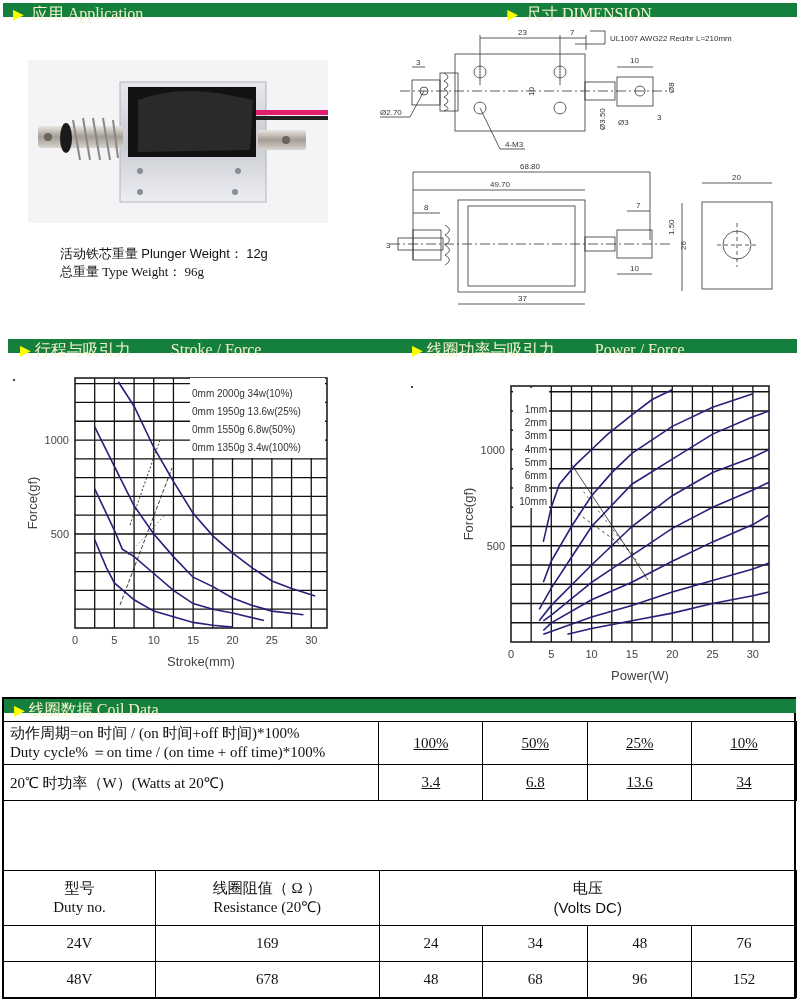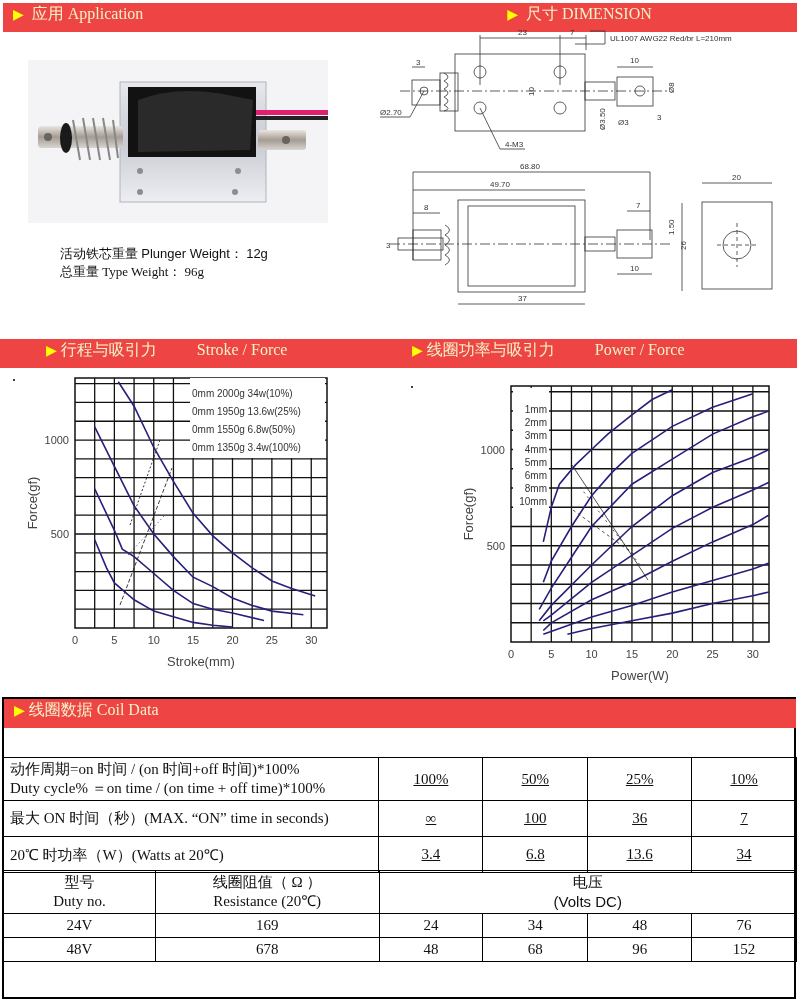--- a/index.html
+++ b/index.html
@@ -1,29 +1,29 @@
 <!DOCTYPE html>
 <html><head>
 <meta charset="utf-8">
 <style>
   html, body { margin:0; padding:0; background:#ffffff; }
   body { width:800px; height:1002px; position:relative; overflow:hidden; font-family:"Liberation Serif", serif; color:#111; }
-  .bar { position:absolute; height:29px; background:#ef4444; color:#f2f2c8; font-family:"Liberation Serif", serif; font-size:16px; line-height:22px; white-space:nowrap; }
+  .bar { position:absolute; height:14px; background:#15803d; color:#f2f2c8; font-family:"Liberation Serif", serif; font-size:16px; line-height:22px; white-space:nowrap; }
   .bar .tri { color:#ffff00; font-size:14px; margin-right:4px; }
   .bar .en { margin-left:4px; }
   .abs { position:absolute; }
   .photo { position:absolute; left:28px; top:60px; width:300px; height:163px; background:#f4f4f6; }
   .weights { position:absolute; font-size:13px; }
   .weights .sans { font-family:"Liberation Sans", sans-serif; }
   svg text { font-family:"Liberation Sans", sans-serif; }
-  table.coil { position:absolute; left:3px; top:721px; width:794px; border-collapse:collapse; font-family:"Liberation Serif", serif; font-size:15px;margin-top:36px; }
+  table.coil { position:absolute; left:3px; top:721px; width:794px; border-collapse:collapse; font-family:"Liberation Serif", serif; font-size:15px; }
   table.coil td { border:1px solid #000; padding:0 6px; }
   table.coil td.c { text-align:center;text-decoration:underline; }
   table.bottom { position:absolute; left:3px; top:870px; width:794px; border-collapse:collapse; font-family:"Liberation Serif", serif; font-size:15px; }
-  table.bottom td { border:1px solid #000; text-align:center; padding:2px; line-height:19px; }
+  table.bottom td { border:1px solid #000; text-align:center; padding:8px; line-height:19px; }
   .frame { position:absolute; left:2px; top:697px; width:794px; height:302px; border:2px solid #000; box-sizing:border-box; pointer-events:none; }
 </style>
 </head>
 <body>
 
 <div class="bar" style="left:3px;top:3px;width:347px;">
   <span style="margin-left:10px"></span><span class="tri">▶</span>
   <span>应用</span><span class="en">Application</span>
 </div>
 <div class="bar" style="left:350px;top:3px;width:447px;text-align:center;">
@@ -148,21 +148,21 @@
   <g>
     <line x1="322" y1="158" x2="392" y2="158"></line>
       <text x="352" y="155" fill="#333" stroke="none">20</text>
     <rect x="322" y="177" width="70" height="87"></rect>
     <circle cx="357" cy="220" r="14"></circle>
     <line x1="337" y1="220" x2="377" y2="220" stroke-dasharray="4 3"></line>
     <line x1="357" y1="198" x2="357" y2="242" stroke-dasharray="4 3"></line>
   </g>
 </svg>
 
-<div class="bar" style="left:0;top:339px;width:397px;padding-left:34px;">
+<div class="bar" style="left:8px;top:339px;width:397px;">
   <span style="margin-left:12px"></span><span class="tri">▶</span><span>行程与吸引力</span><span style="display:inline-block;width:40px"></span><span>Stroke / Force</span>
 </div>
 <div class="bar" style="left:400px;top:339px;width:397px;">
   <span style="margin-left:12px"></span><span class="tri">▶</span><span>线圈功率与吸引力</span><span style="display:inline-block;width:40px"></span><span>Power / Force</span>
 </div>
 
 <svg id="chart1" class="abs" style="left:0;top:365px" width="400" height="320">
     <g>
       <line x1="94.6875" y1="13" x2="94.6875" y2="263" stroke="#111" stroke-width="1.3"></line>
       <line x1="114.375" y1="13" x2="114.375" y2="263" stroke="#111" stroke-width="1.3"></line>
@@ -298,27 +298,20 @@
     <td>
           <div>动作周期=on  时间  / (on  时间+off  时间)*100%</div>
           <div>Duty cycle%  ＝on time / (on time + off time)*100%</div>
         </td>
     <td class="c">100%</td>
     <td class="c">50%</td>
     <td class="c">25%</td>
     <td class="c">10%</td>
   </tr>
   <tr style="height:36px">
-    <td>最大 ON 时间（秒）(MAX. “ON” time in seconds)</td>
-    <td class="c">∞</td>
-    <td class="c">100</td>
-    <td class="c">36</td>
-    <td class="c">7</td>
-  </tr>
-  <tr style="height:36px">
     <td>20℃  时功率（W）(Watts at 20℃)</td>
     <td class="c">3.4</td>
     <td class="c">6.8</td>
     <td class="c">13.6</td>
     <td class="c">34</td>
   </tr>
 </tbody>
   </table>
 
 <table class="bottom">

